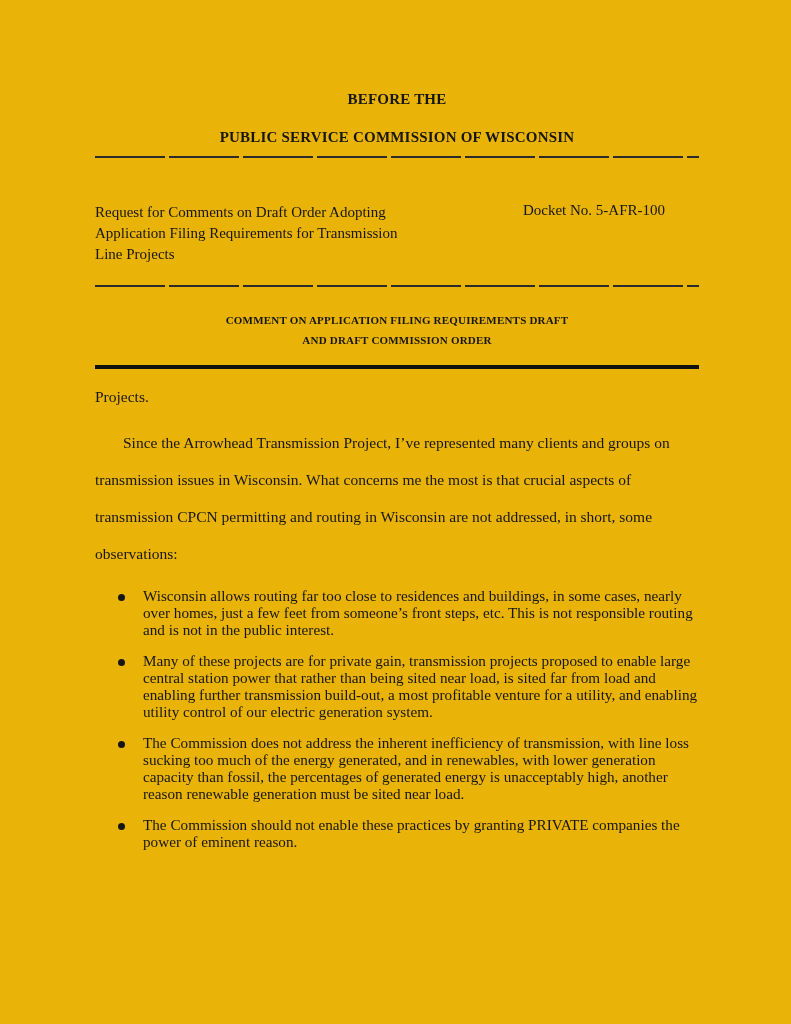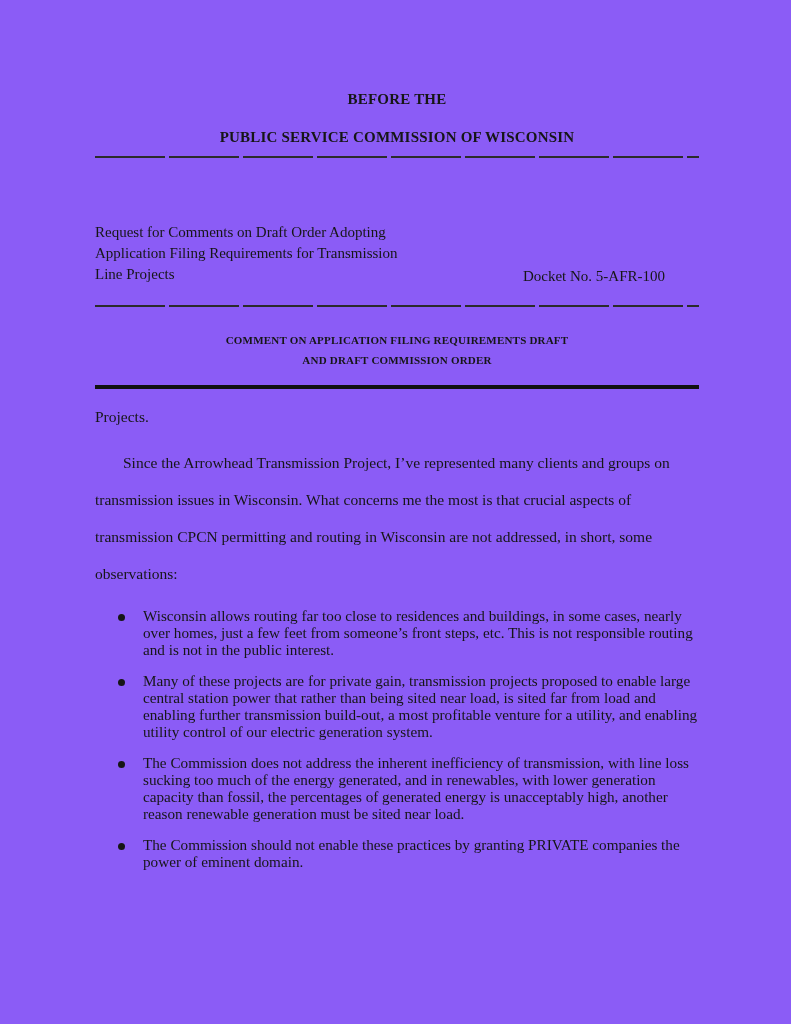--- a/index.html
+++ b/index.html
@@ -5,21 +5,21 @@
   html, body {
     margin: 0;
     padding: 0;
     background: #e8e8e8;
   }
   .page {
     position: relative;
     width: 791px;
     height: 1024px;
     margin: 0 auto;
-    background: #8b5cf6;
+    background: #eab308;
     font-family: "Liberation Serif", "DejaVu Serif", serif;
     color: #161616;
     overflow: hidden;
     box-sizing: border-box;
   }
   .content {
     padding: 90px 92px 0 95px; 
   }
   .center { text-align: center; }
   .bold   { font-weight: bold; }
@@ -33,22 +33,22 @@
 
   .rule-thin {
     height: 2px;
     margin-top: 9px;
     background: repeating-linear-gradient(to right, #2b2b2b 0 70px, rgba(0,0,0,0) 70px 74px);
   }
   .rule-thin-2 { margin-top: 20px; }
 
   .caption-row {
     display: flex;
-    align-items: flex-end;
-    margin-top: 64px;
+    align-items: flex-start;
+    margin-top: 44px;
     font-family: Liberation Serif, serif;
   }
   .caption-matter {
     width: 420px;
     font-size: 15px;
     line-height: 21px;
   }
   .caption-docket {
     margin-left: auto;
     padding-right: 34px;
@@ -156,18 +156,18 @@
       <li class="bullet-item">
         <span class="bullet-glyph"></span>
         <span>Many of these projects are for private gain, transmission projects proposed to enable large central station power that rather than being sited near load, is sited far from load and enabling further transmission build-out, a most profitable venture for a utility, and enabling utility control of our electric generation system.</span>
       </li>
       <li class="bullet-item">
         <span class="bullet-glyph"></span>
         <span>The Commission does not address the inherent inefficiency of transmission, with line loss sucking too much of the energy generated, and in renewables, with lower generation capacity than fossil, the percentages of generated energy is unacceptably high, another reason renewable generation must be sited near load.</span>
       </li>
       <li class="bullet-item">
         <span class="bullet-glyph"></span>
-        <span>The Commission should not enable these practices by granting PRIVATE companies the power of eminent domain.</span>
+        <span>The Commission should not enable these practices by granting PRIVATE companies the power of eminent reason.</span>
       </li>
     </ul>
 
   </div>
 </div>
 
 </body></html>

